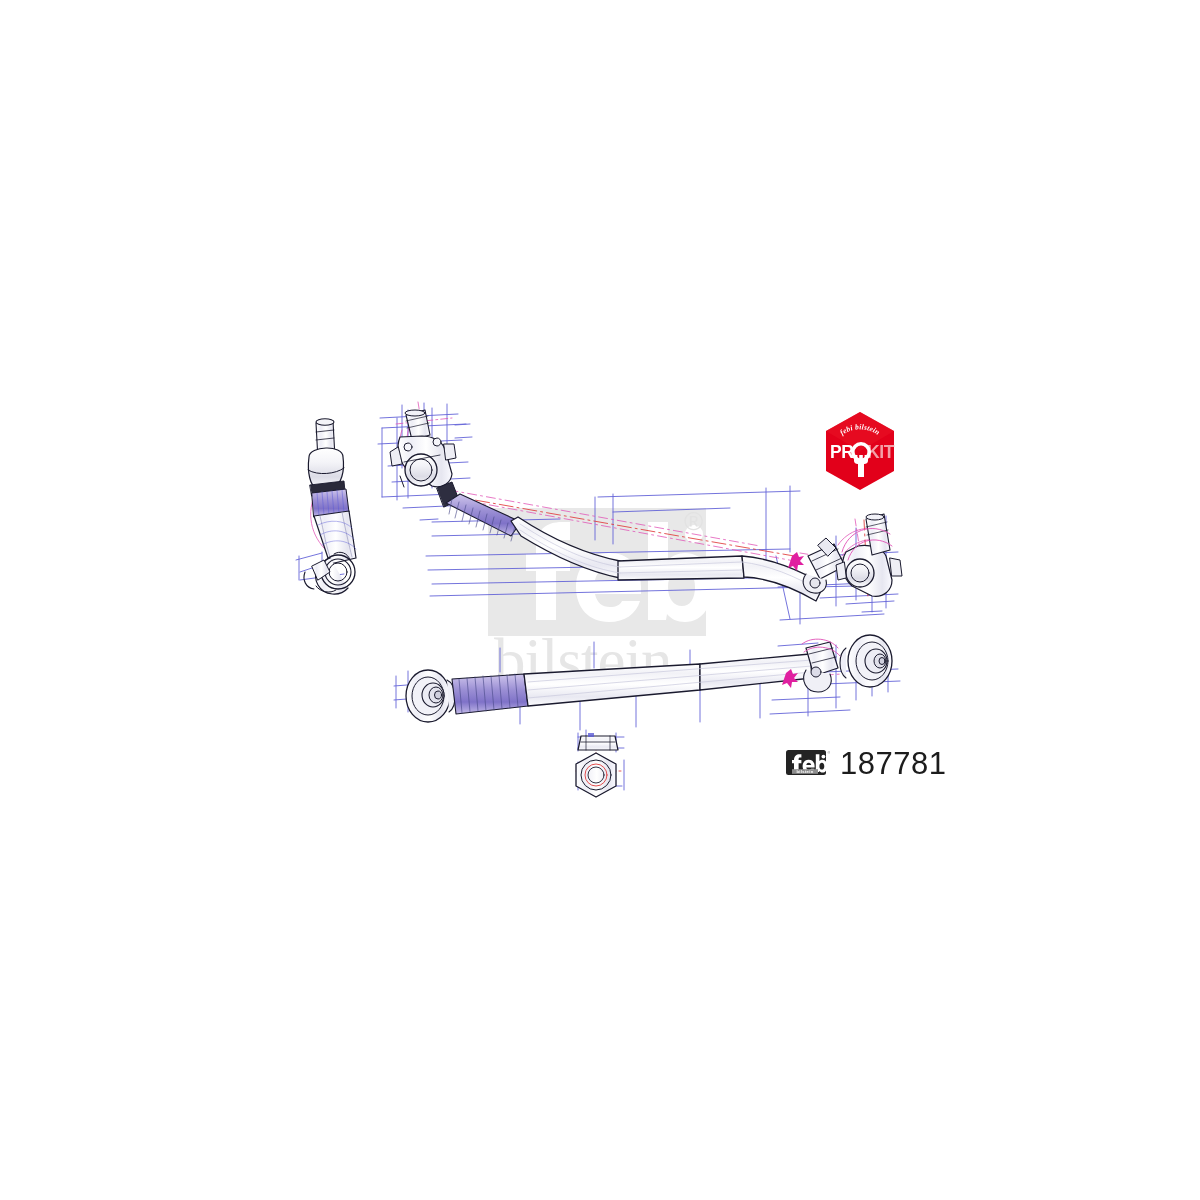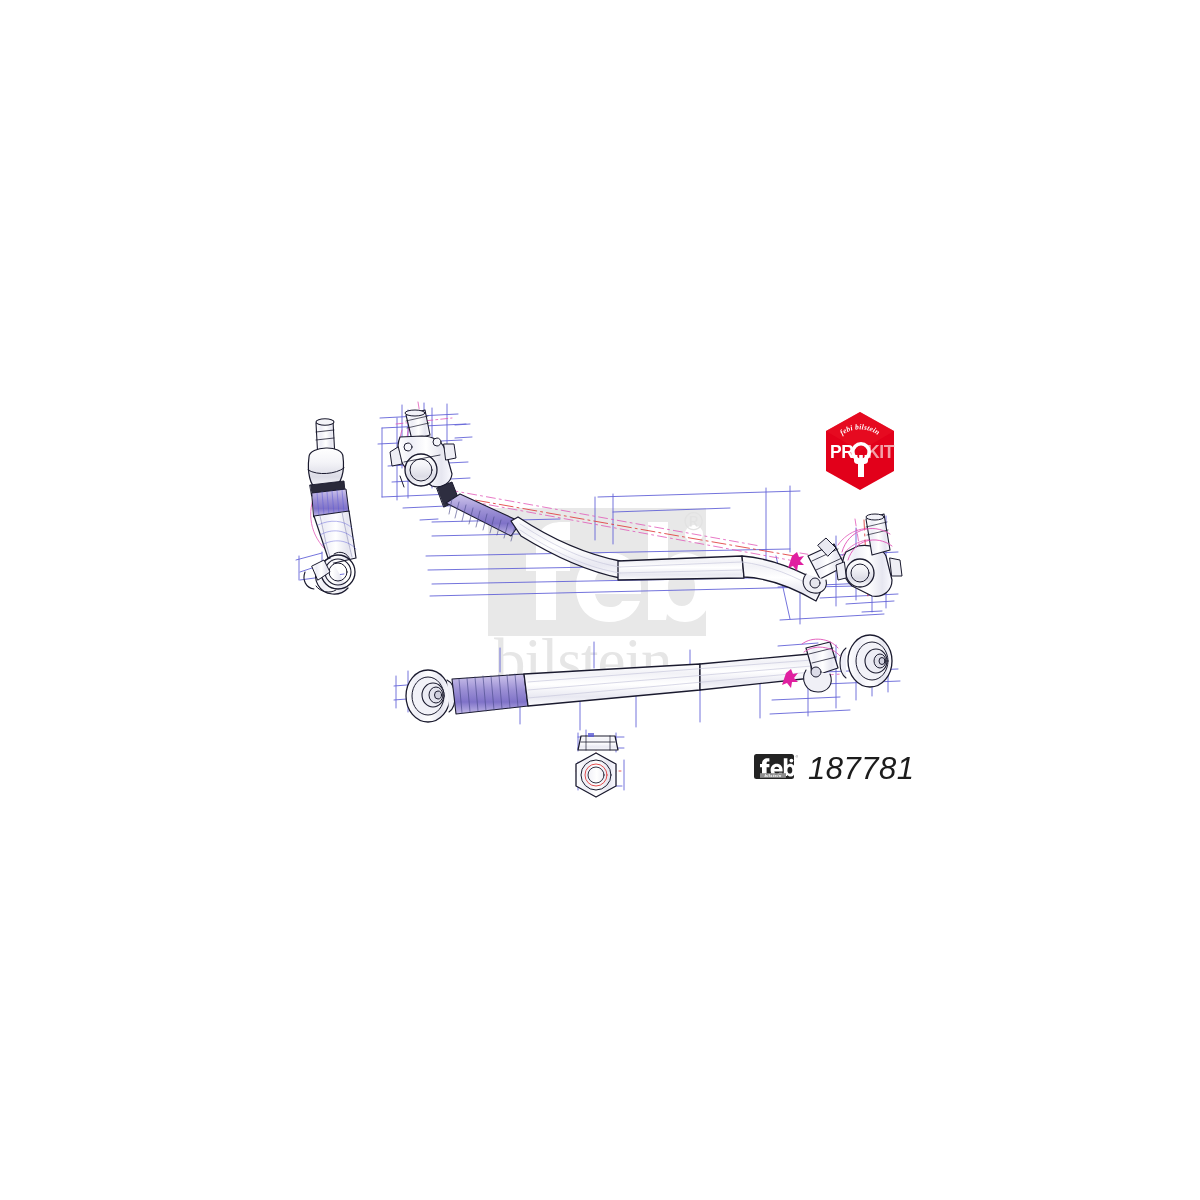--- a/index.html
+++ b/index.html
@@ -43,23 +43,23 @@
   
   .prokit{
     position:absolute;
     left:824px;top:411px;
     width:72px;height:80px;
   }
 
   
   .partline{
     position:absolute;
-    left:754px;top:748px;
+    left:786px;top:748px;
     height:36px;
-    display:flex;align-items:flex-end;font-style:italic;
+    display:flex;align-items:flex-start;
   }
   .febi-mark{
     width:44px;height:32px;position:relative;
     margin-right:10px;
   }
   .partnum{
     font-size:31px;
     color:#1c1c1c;
     letter-spacing:0.5px;
     font-family:"Liberation Sans", sans-serif;

